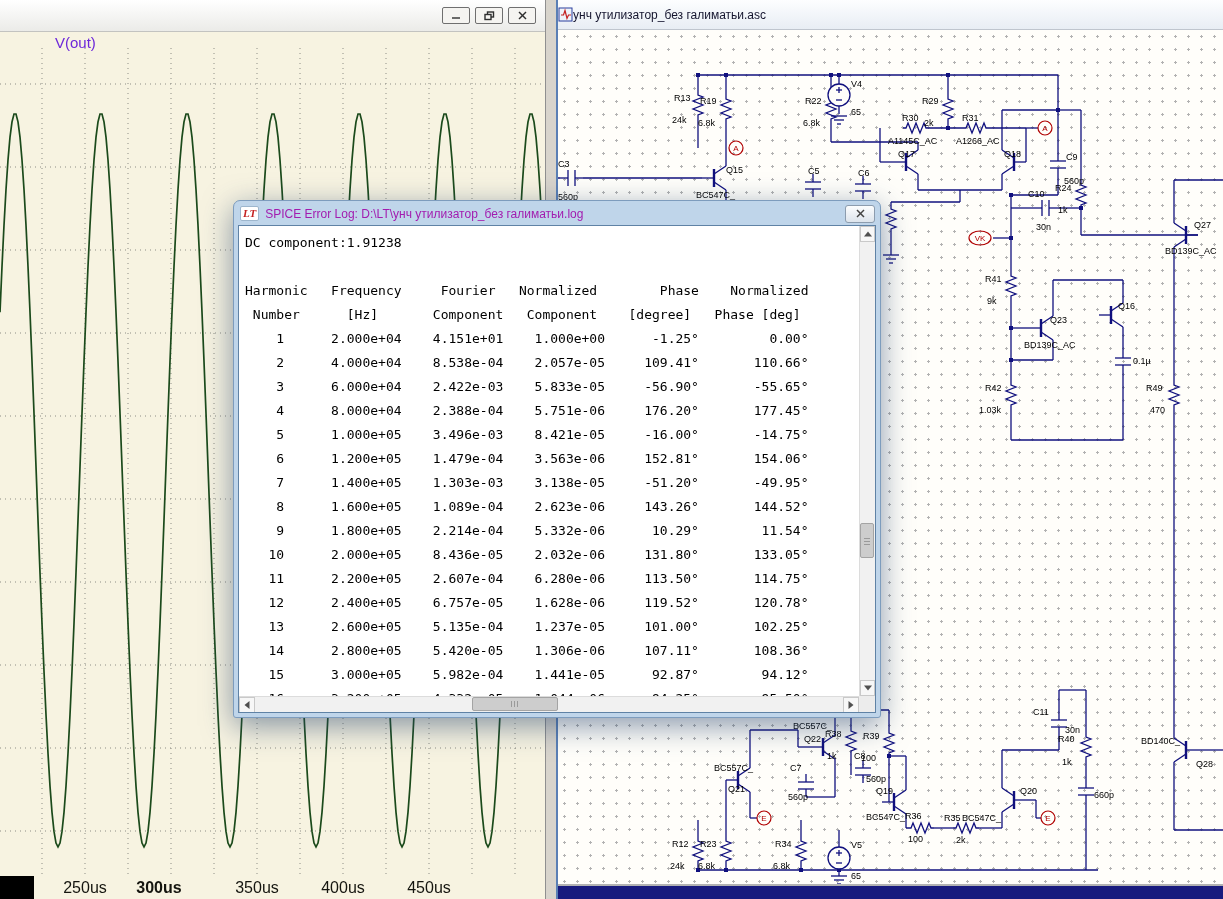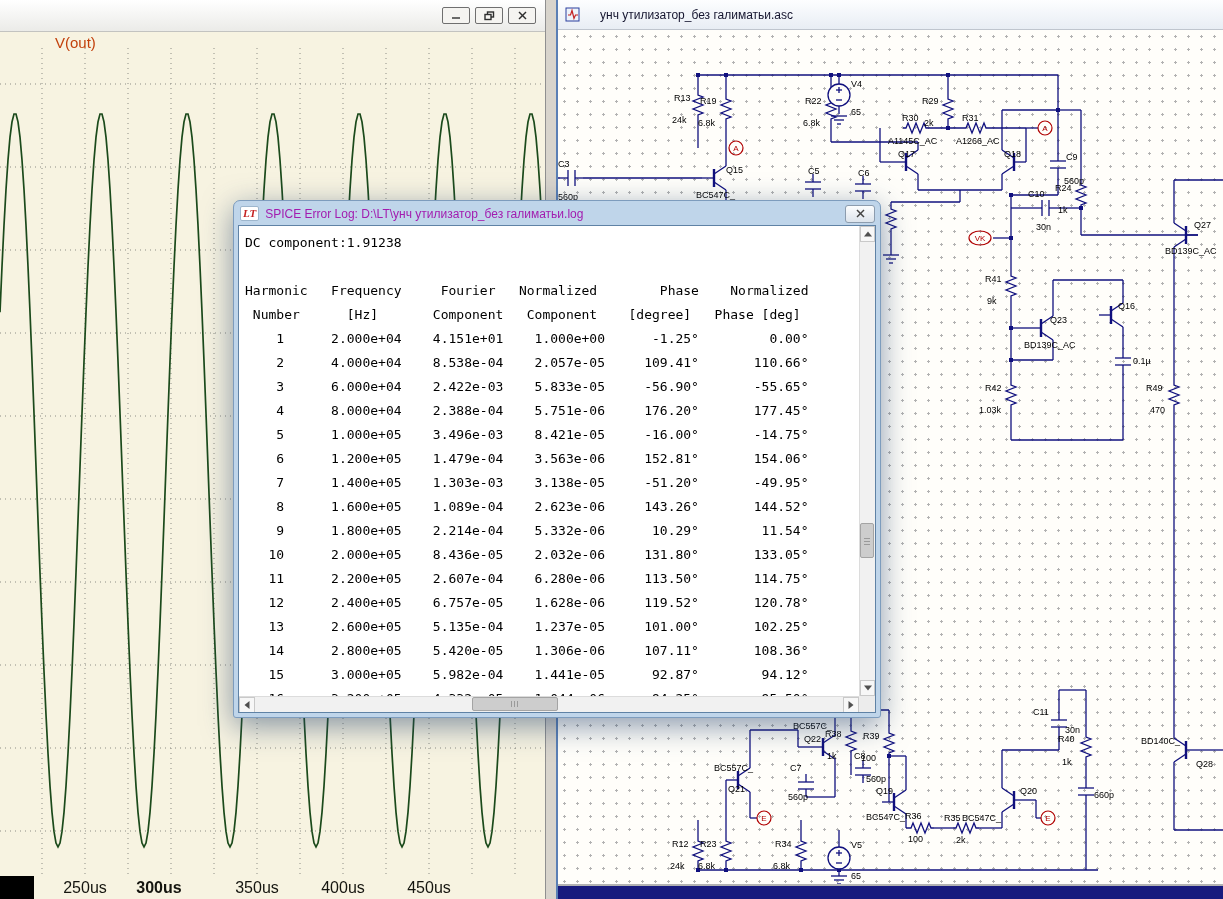--- a/index.html
+++ b/index.html
@@ -6,31 +6,31 @@
   html,body{width:100%;height:100%}
   body{font-family:"Liberation Sans",sans-serif;background:#7a7a7a}
   #stage{position:relative;width:1223px;height:899px;background:#d8d4cc;overflow:hidden}
 
   
   .wave-window{position:absolute;left:0;top:0;width:546px;height:899px;background:#f7f3e1;border-right:1px solid #8f8f8f}
   .wave-titlebar{position:absolute;left:0;top:0;width:100%;height:32px;background:linear-gradient(#ffffff,#ebebe8);border-bottom:1px solid #c3c3c0}
   .win-btns{position:absolute;right:9px;top:7px;display:flex;gap:5px}
   .winbtn{width:28px;height:17px;background:#f5f4f1;border:1px solid #6f6f6f;border-radius:2px;display:flex;align-items:center;justify-content:center;padding:0;cursor:default}
   .winbtn svg{stroke:#2e2e2e;stroke-width:1.4;fill:none}
-  .trace-label{position:absolute;left:55px;top:34px;font-size:15px;color:#c2410c}
+  .trace-label{position:absolute;left:55px;top:34px;font-size:15px;color:#6d28d9}
   #plot-svg{position:absolute;left:0;top:48px}
   .grid-line{stroke:#8d8d85;stroke-width:1;stroke-dasharray:1 4}
   .trace{fill:none;stroke-width:1.7}
   .x-axis{position:absolute;left:0;top:876px;width:632px;height:23px;font-size:16px;color:#15150f}
   .x-axis span{position:absolute;width:70px;text-align:center;top:3px}
   .black-corner{position:absolute;left:0;top:876px;width:34px;height:23px;background:#000;z-index:3}
 
   
   .sch-window{position:absolute;left:556px;top:0;width:667px;height:899px;background:#fff;border-left:2px solid #5a7fb5}
-  .sch-titlebar{position:absolute;left:0;top:0;width:100%;height:30px;background:linear-gradient(#fdfeff,#e8edf4);border-bottom:1px solid #bfc5ce;display:flex;align-items:center;padding-left:7px;gap:20px}
+  .sch-titlebar{position:absolute;left:0;top:0;width:100%;height:30px;background:linear-gradient(#fdfeff,#e8edf4);border-bottom:1px solid #bfc5ce;display:flex;align-items:center;gap:0}
   .sch-title{font-size:12px;color:#14142e}
   .sch-canvas-wrap{position:absolute;left:0;top:30px;width:665px;height:854px;background-color:#fffefa;background-image:radial-gradient(circle,#b2b2b2 1px,transparent 1.4px);background-size:13px 13px}
   #sch-svg{display:block}
   .wire,.comp{stroke:var(--wire,#10107e);fill:none;stroke-width:1.3}
   .b2{stroke-width:2.4}
   .junc{fill:var(--wire,#10107e)}
   .lbl{font-size:9px;fill:var(--lbl,#000);font-family:"Liberation Sans",sans-serif}
   .flagc{stroke:var(--flag,#b00000);fill:none;stroke-width:1.2}
   .flagt{font-size:8px;fill:var(--flag,#b00000);text-anchor:middle;font-family:"Liberation Sans",sans-serif}
   .src{fill:#fffefa}

